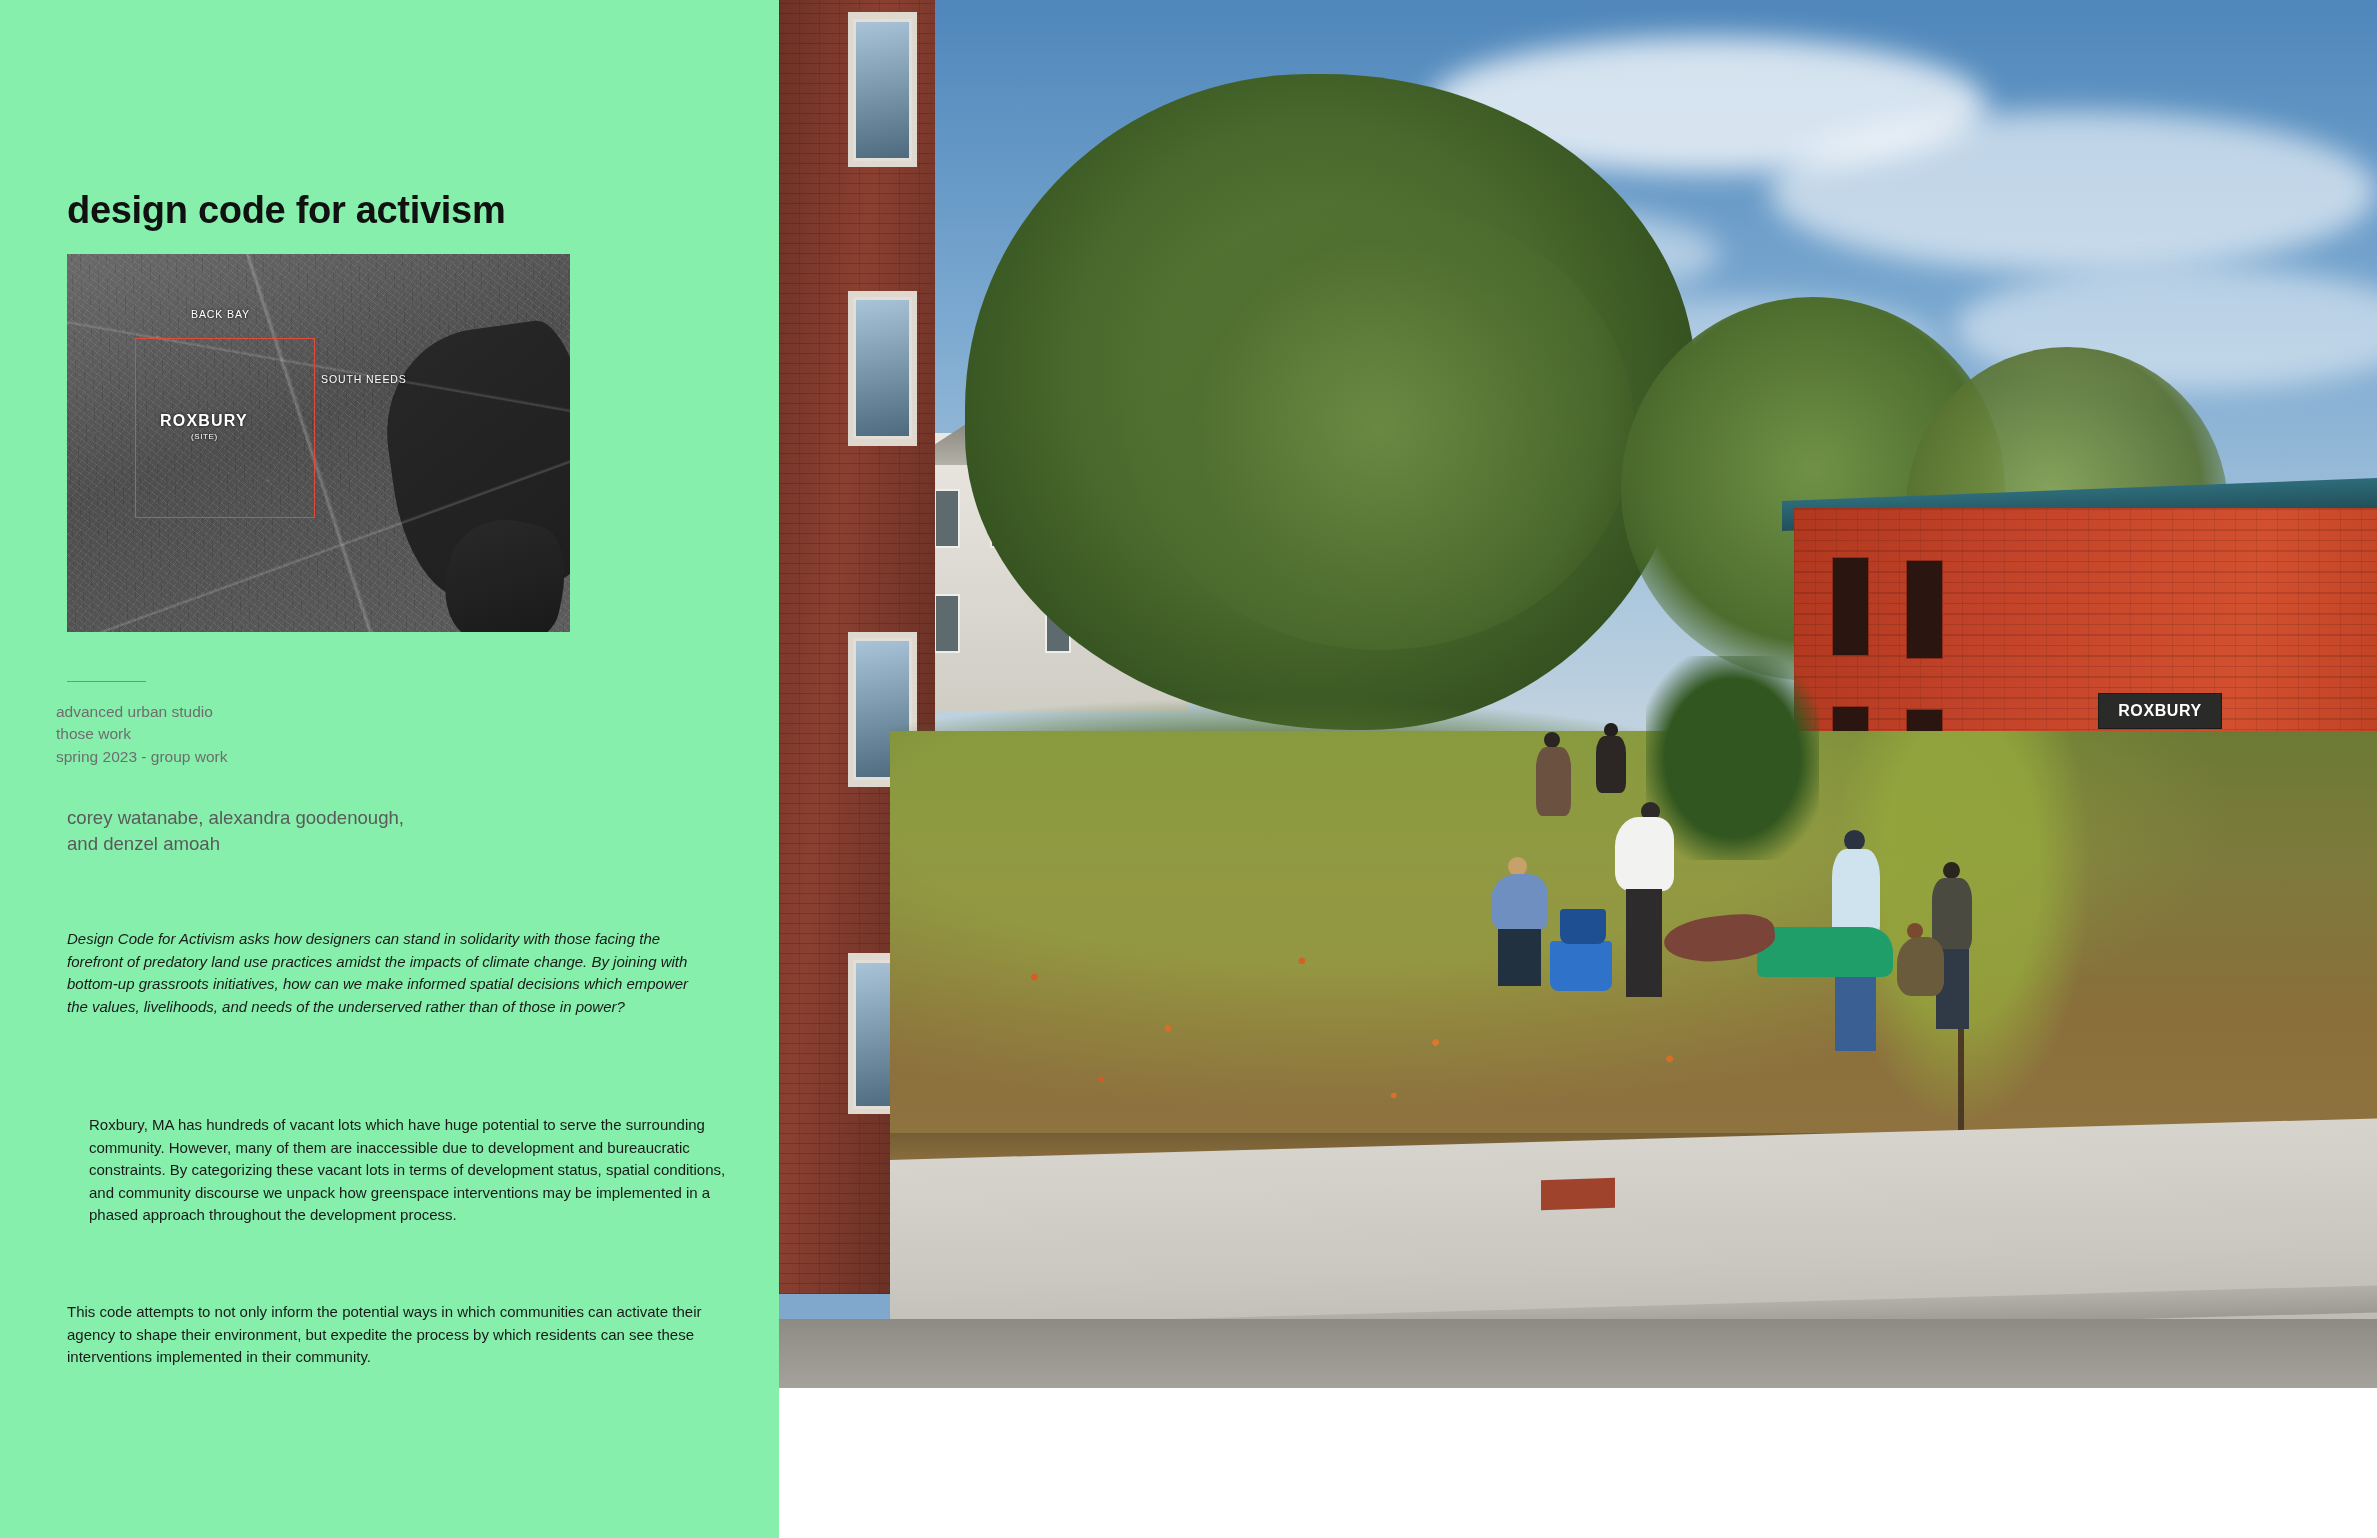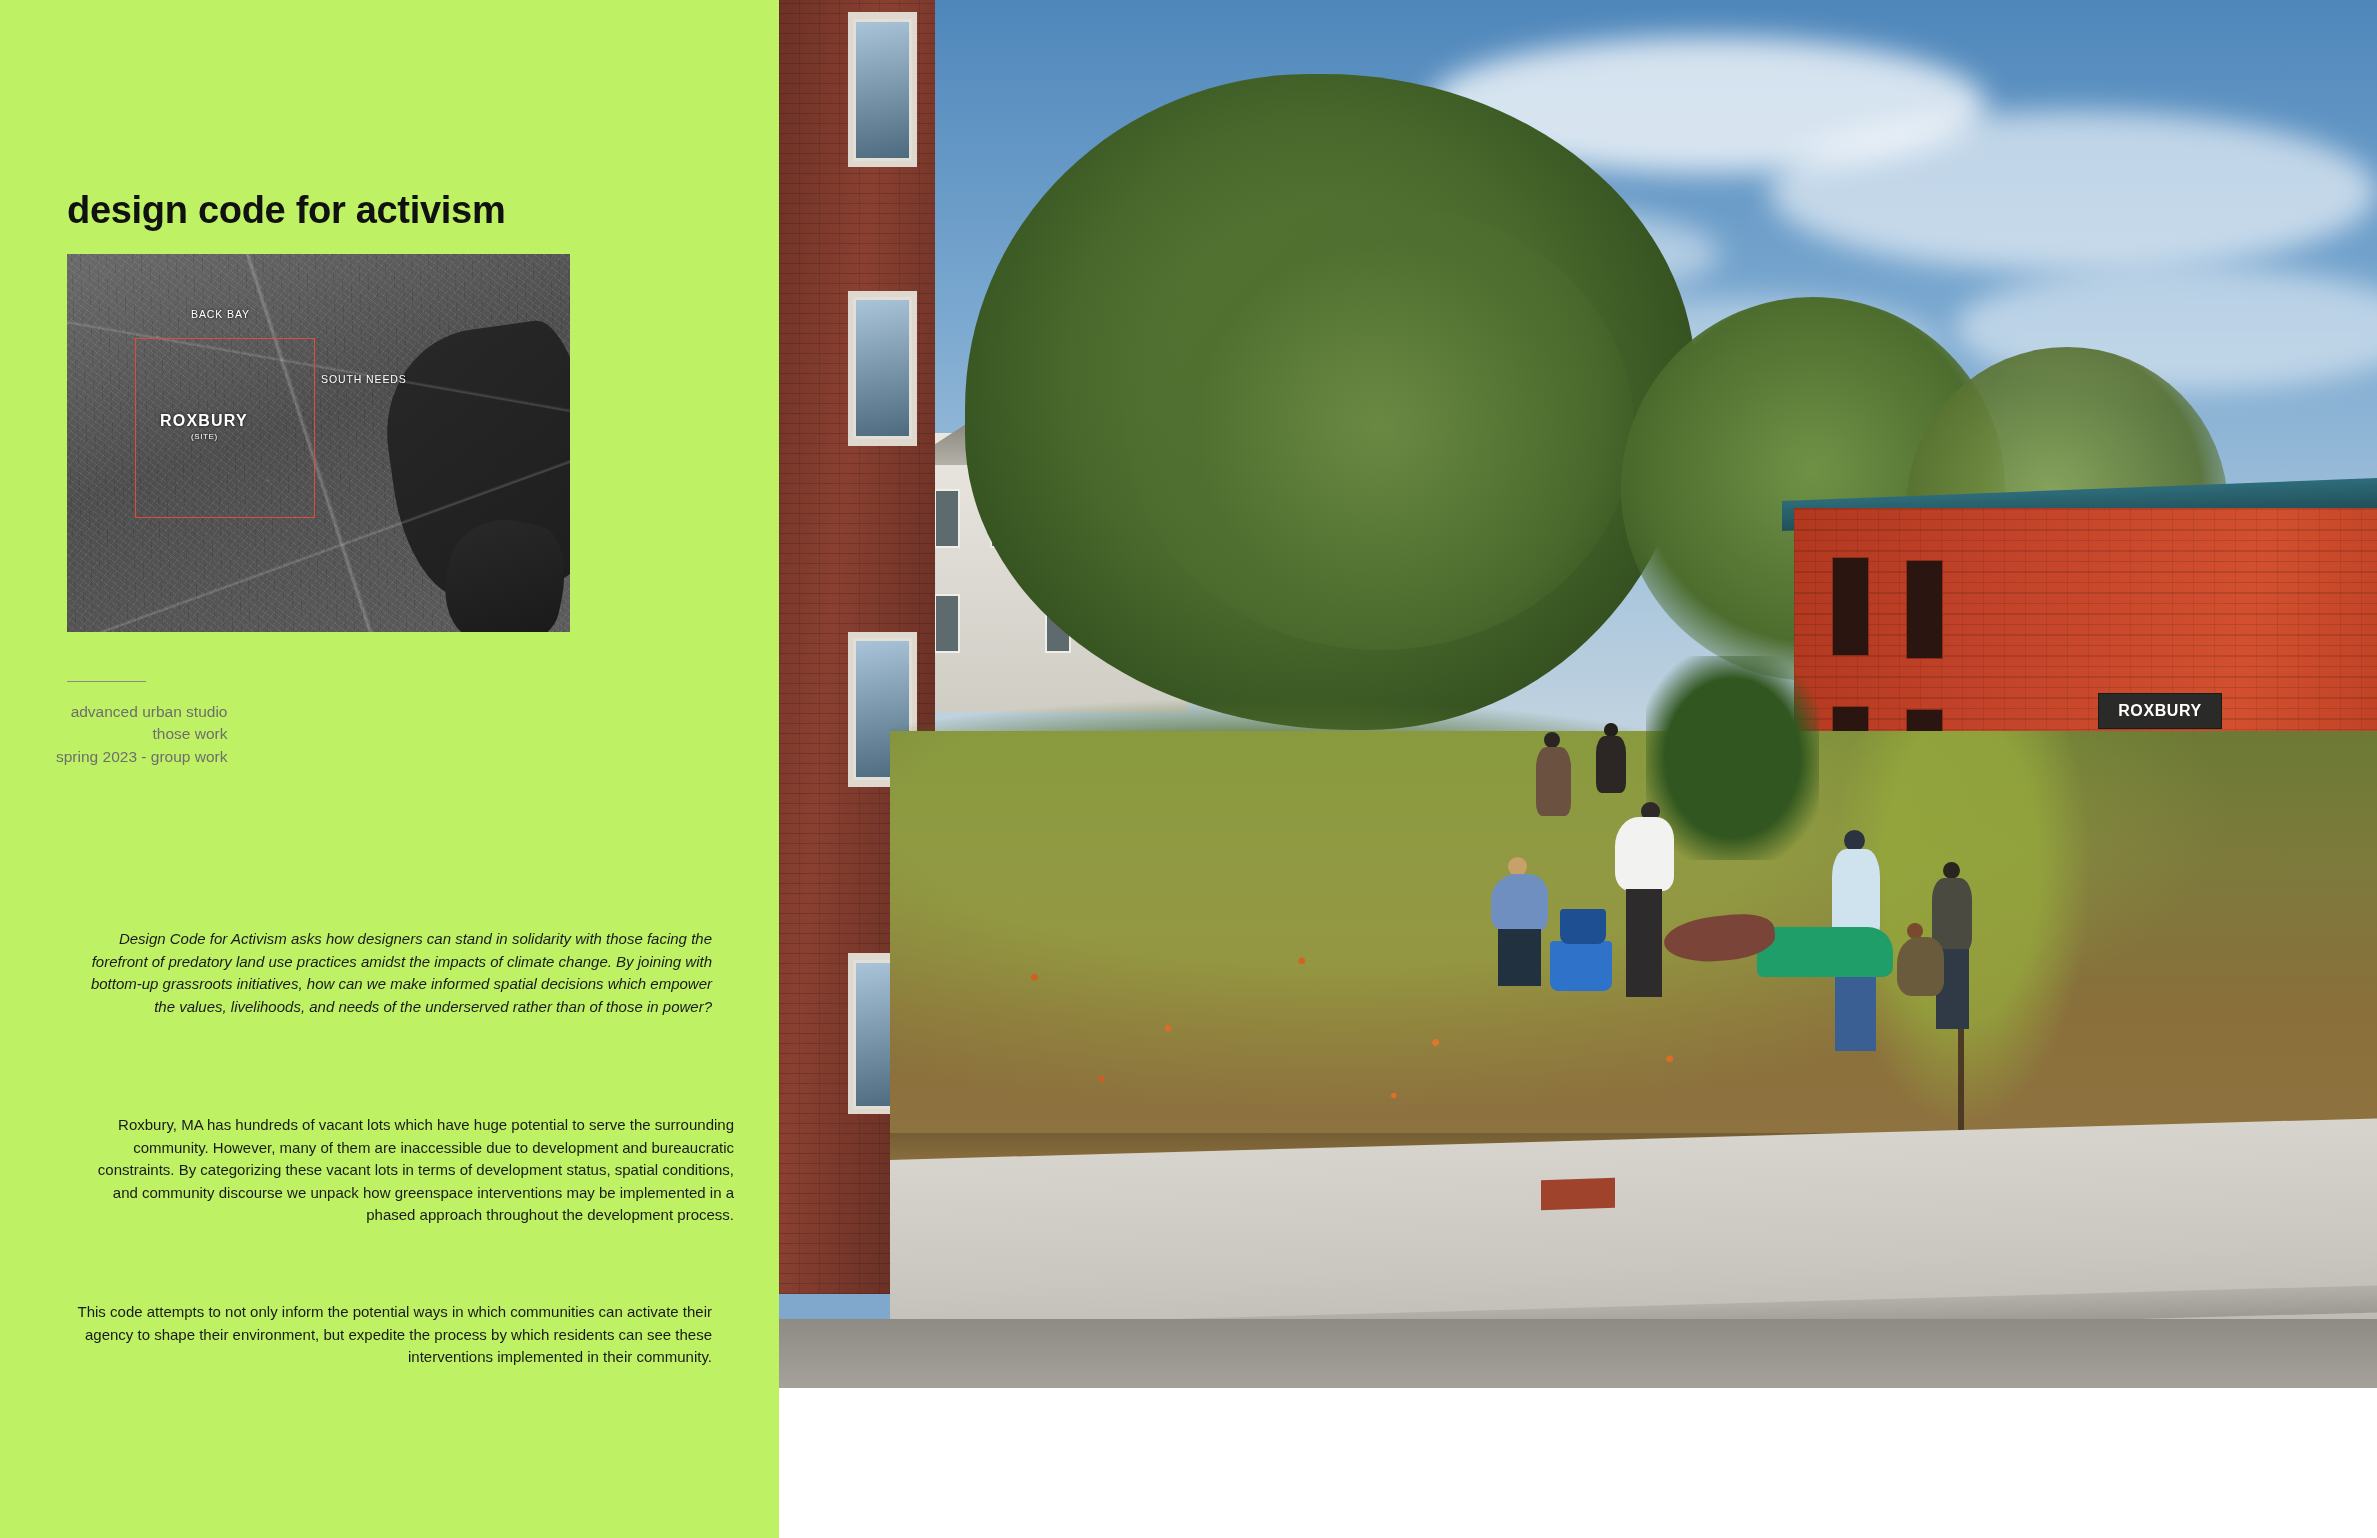--- a/index.html
+++ b/index.html
@@ -16,22 +16,21 @@
     height: 1539px;
     background: #ffffff;
   }
 
   
   .left-col {
     position: absolute;
     left: 0; top: 0;
     width: 779px;
     height: 1539px;
-    background: #bef264;
-    text-align: right;
+    background: #86efac;
   }
   .title {
     position: absolute;
     left: 67px;
     top: 189px;
     font-size: 38px;
     font-weight: bold;
     letter-spacing: -0.3px;
     color: #111111;
     white-space: nowrap;
@@ -430,20 +429,22 @@
     </div>
 
     <div class="rule"></div>
 
     <div class="meta">
       <div>advanced urban studio</div>
       <div>those work</div>
       <div>spring 2023 - group work</div>
     </div>
 
+    <div class="authors" style="white-space: pre-line;">corey watanabe, alexandra goodenough,
+and denzel amoah</div>
 
 
     <div class="body-copy p1">Design Code for Activism asks how designers can stand in solidarity with those facing the forefront of predatory land use practices amidst the impacts of climate change. By joining with bottom-up grassroots initiatives, how can we make informed spatial decisions which empower the values, livelihoods, and needs of the underserved rather than of those in power?</div>
     <div class="body-copy p2">Roxbury, MA has hundreds of vacant lots which have huge potential to serve the surrounding community. However, many of them are inaccessible due to development and bureaucratic constraints. By categorizing these vacant lots in terms of development status, spatial conditions, and community discourse we unpack how greenspace interventions may be implemented in a phased approach throughout the development process.</div>
     <div class="body-copy p3">This code attempts to not only inform the potential ways in which communities can activate their agency to shape their environment, but expedite the process by which residents can see these interventions implemented in their community.</div>
   </div>
 
   <div class="photo">
 
     <div class="sky"></div>

